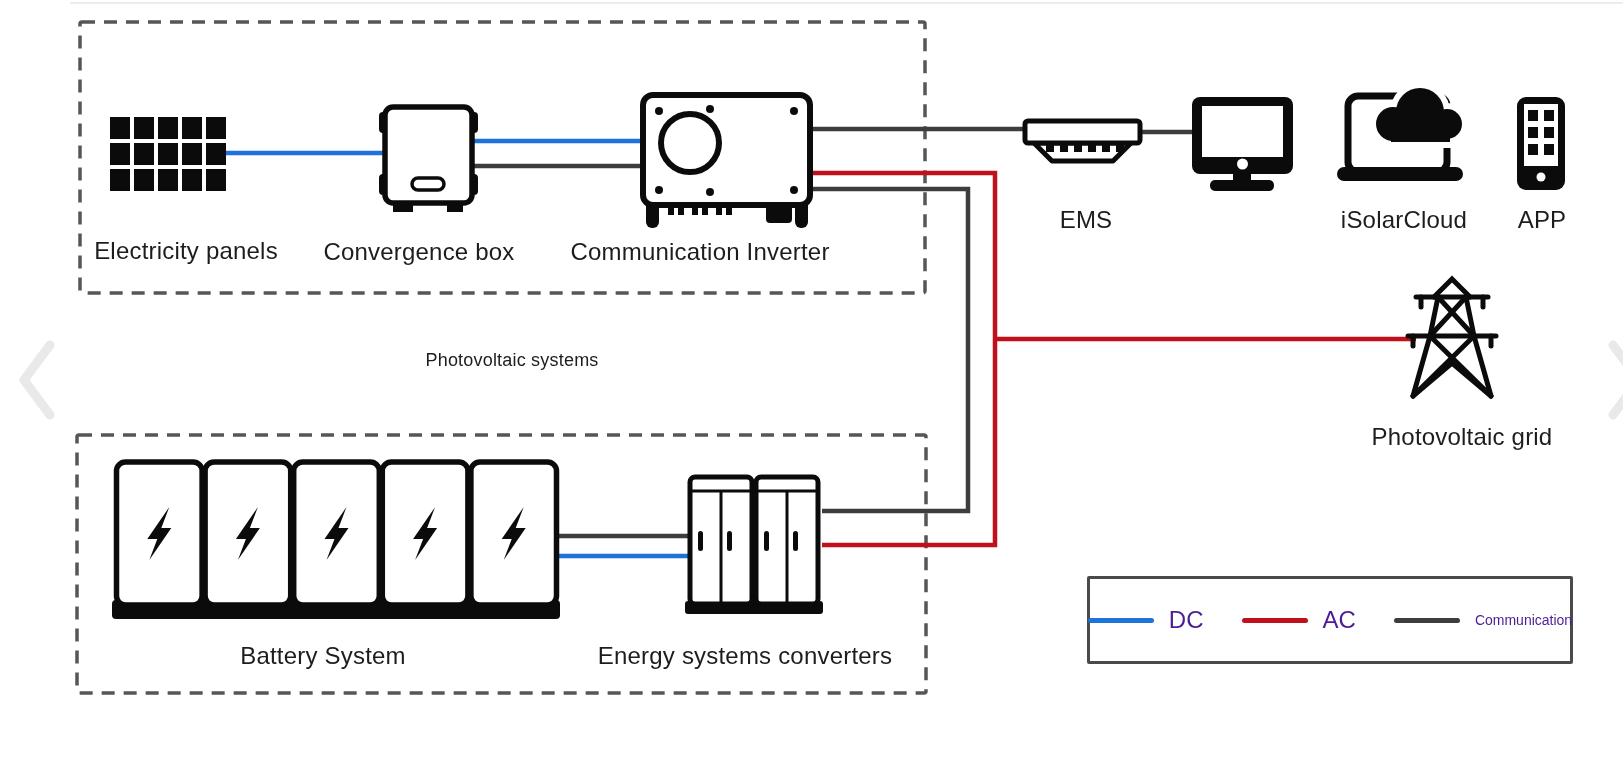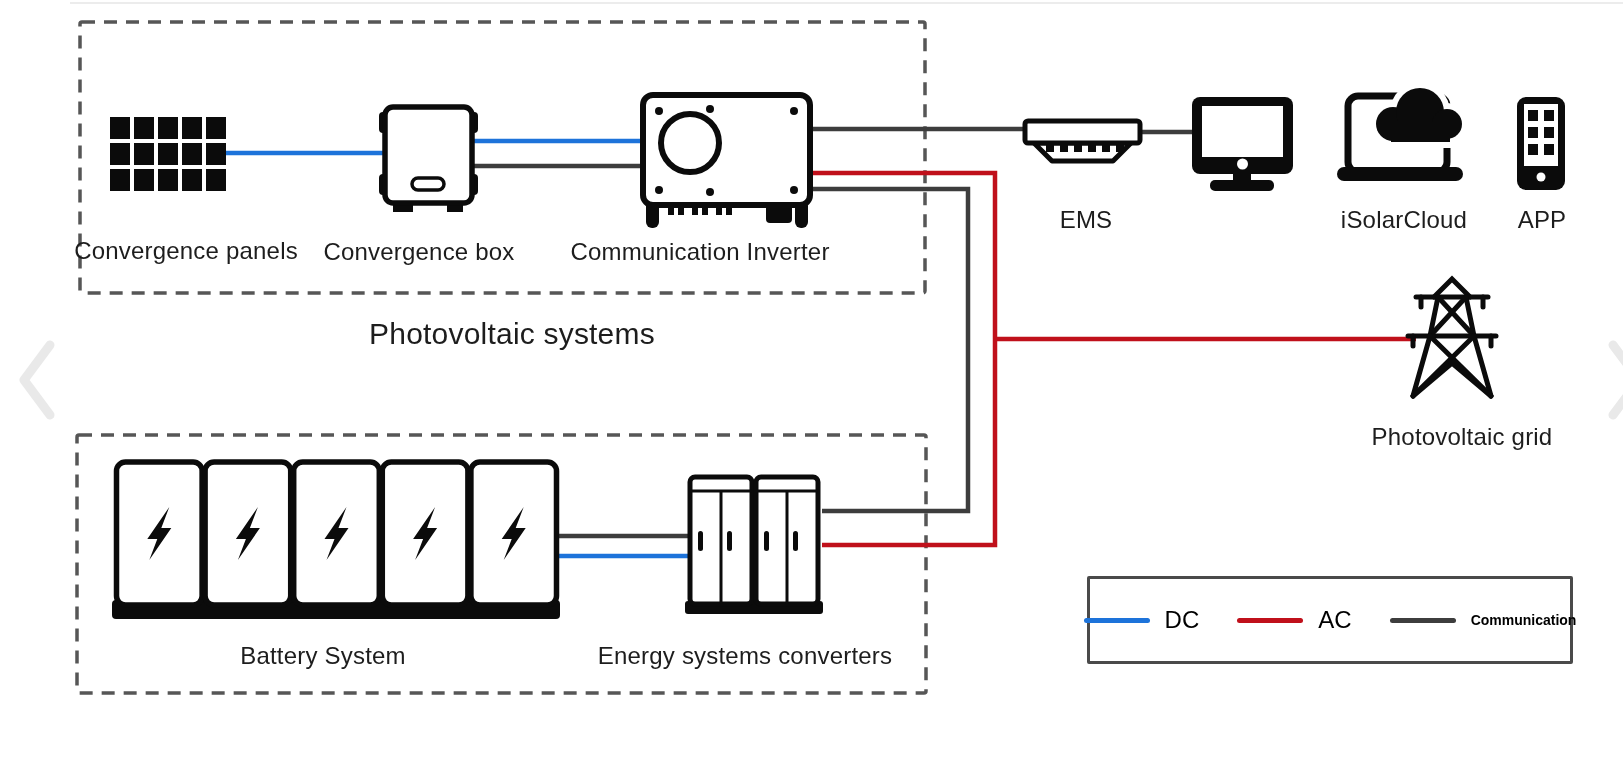--- a/index.html
+++ b/index.html
@@ -8,30 +8,30 @@
   .stage {
     position:relative; width:1623px; height:762px;
     background:#ffffff; overflow:hidden; color:var(--text,#1d1d1d);
   }
   .layer { position:absolute; left:0; top:0; }
   .lbl {
     position:absolute; transform:translate(-50%,-50%);
     white-space:nowrap; font-size:24px; color:var(--text,#1d1d1d);
     letter-spacing:.2px;
   }
-  .lbl.group { font-size:30px; }
+  .lbl.group { font-size:18px;margin-top:26px; }
   .legend {
     position:absolute; left:1087px; top:576px; width:486px; height:88px;
     border:3px solid #4a4a4a; border-radius:2px; background:#fff;
     display:flex; align-items:center; justify-content:center; gap:38px;
   }
   .legend-item { display:flex; align-items:center; gap:15px; }
   .legend-bar { display:inline-block; width:66px; height:5px; border-radius:3px; }
-  .legend-text { font-size:24px; color:#000000; }
-  .legend-text.small { font-size:14px; font-weight:bold; }
+  .legend-text { font-size:24px; color:#4c1d95; }
+  .legend-text.small { font-size:14px; font-weight:normal; }
   .chev {
     position:absolute; width:60px; height:90px; top:335px;
     background:transparent; border:none; cursor:pointer; padding:0;
   }
   .chev svg { display:block; }
 </style>
 </head>
 <body>
 
 <div class="stage">
@@ -218,21 +218,21 @@
       <g>
         <rect x="756" y="477" width="62" height="127" rx="5" fill="#fff" style="stroke:var(--ink)" stroke-width="5"></rect>
         <line x1="756" y1="491" x2="818" y2="491" style="stroke:var(--ink)" stroke-width="3"></line>
         <line x1="787" y1="491" x2="787" y2="604" style="stroke:var(--ink)" stroke-width="3"></line>
         <rect x="764" y="531" width="5" height="20" rx="2.5" style="fill:var(--ink)"></rect>
         <rect x="793" y="531" width="5" height="20" rx="2.5" style="fill:var(--ink)"></rect>
       </g>
     </g>
   </svg>
 
-  <div class="lbl" style="left:186px; top:251px">Convergence panels</div>
+  <div class="lbl" style="left:186px; top:251px">Electricity panels</div>
   <div class="lbl" style="left:419px; top:252px">Convergence box</div>
   <div class="lbl" style="left:700px; top:252px">Communication Inverter</div>
   <div class="lbl group" style="left:512px; top:334px">Photovoltaic systems</div>
 
   <div class="lbl" style="left:1086px; top:220px">EMS</div>
   <div class="lbl" style="left:1404px; top:220px">iSolarCloud</div>
   <div class="lbl" style="left:1542px; top:220px">APP</div>
 
   <div class="lbl" style="left:1462px; top:437px">Photovoltaic grid</div>
 

